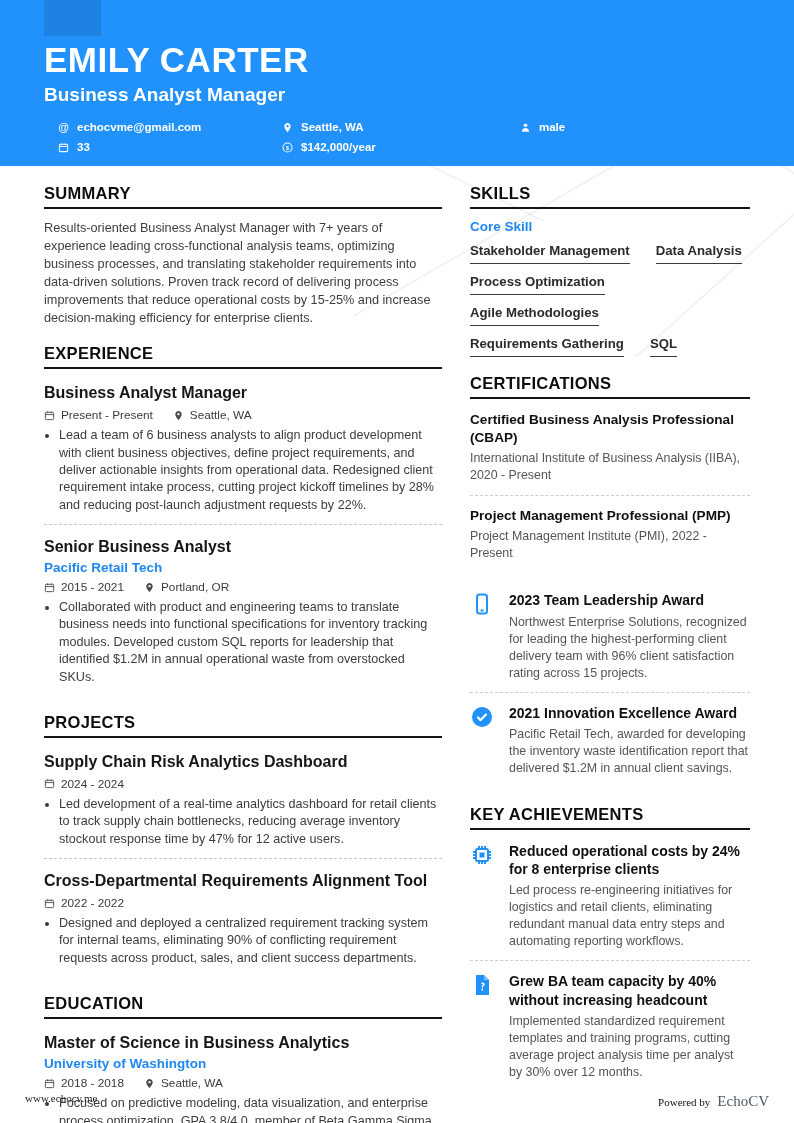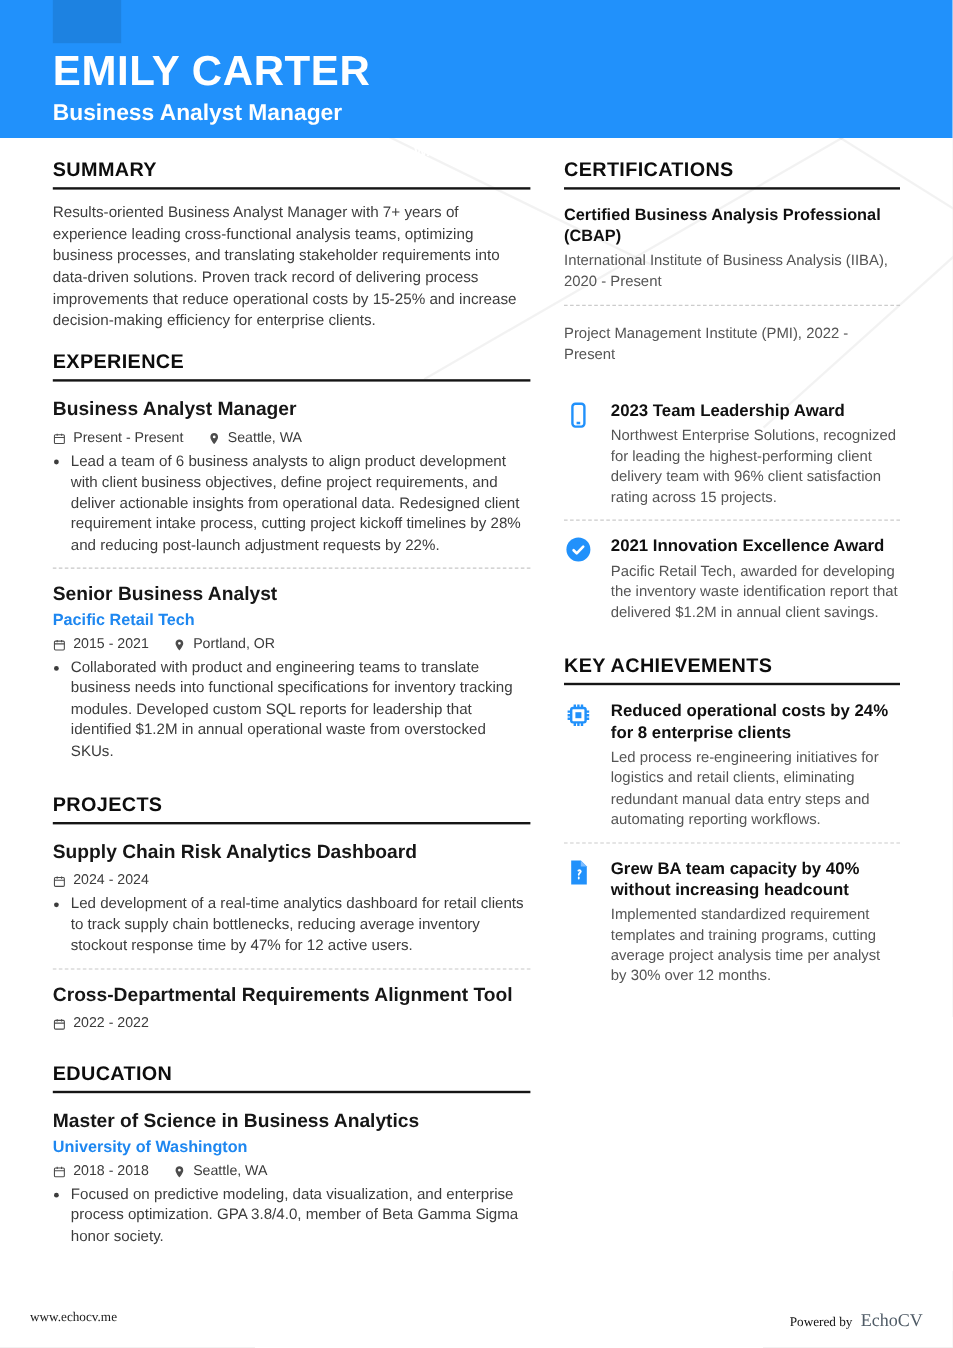--- a/index.html
+++ b/index.html
@@ -10,21 +10,21 @@
     position:relative; overflow:hidden;
   }
   
   .wm-line { position:absolute; height:2px; background:#000; opacity:0.05; z-index:0; }
   .wm1 { left:320px; top:190px; width:500px; transform:rotate(-30deg); }
   .wm2 { left:360px; top:70px;  width:540px; transform:rotate(32deg); }
   .wm3 { left:590px; top:235px; width:360px; transform:rotate(-42deg); }
   .wm4 { left:240px; top:150px; width:320px; transform:rotate(26deg); }
 
   
-  .banner { position:relative; background:#2191FB; height:115px; padding:42px 44px 0; z-index:1; }
+  .banner { position:relative; background:#2191FB; height:166px; padding:42px 44px 0; z-index:1; }
   .banner-corner { position:absolute; left:44px; top:0; width:57px; height:36px; background:rgba(0,0,0,0.10); }
   .name { color:#fff; font-size:35px; font-weight:800; letter-spacing:0.5px; line-height:1; }
   .job-title { color:#fff; font-size:19px; font-weight:700; margin-top:7px; }
   .contact-grid {
     margin:11px 0 0 14px;
     display:grid; grid-template-columns:224px 238px auto;
     grid-template-rows:repeat(2, 20px); grid-auto-flow:column; align-items:center;
   }
   .contact-item { display:flex; align-items:center; gap:8px; color:#fff; font-size:11.5px; font-weight:700; }
   .contact-item svg, .contact-item .glyph { width:11px; height:11px; flex:none; opacity:0.95; }
@@ -41,21 +41,21 @@
     padding-bottom:4px; border-bottom:2.5px solid #151515; margin-bottom:10px;
   }
 
   .summary-text { font-size:12.7px; color:#3e3e3e; line-height:1.42; }
 
   .entry { padding:4px 0 10px; }
   .entry + .entry { border-top:1px dashed #c8c8c8; padding-top:12px; }
   .entry-title { font-size:16px; font-weight:700; color:#161616; line-height:1.25; }
   .entry-org { font-size:13.5px; font-weight:700; color:#1E87F0; margin-top:3px; }
   .meta-row { display:flex; align-items:center; gap:20px; margin-top:5px; font-size:11.8px; color:#3a3a3a; }
-  .meta-item { display:flex; align-items:flex-end; gap:6px; }
+  .meta-item { display:flex; align-items:center; gap:6px; }
   .meta-item svg { width:11px; height:11px; color:#4c4c4c; }
   .bullets { margin-top:5px; padding-left:15px; }
   .bullets li { font-size:12.6px; color:#3c3c3c; line-height:1.38; }
 
   
   .skill-group-label { color:#1E87F0; font-size:13.5px; font-weight:700; margin-bottom:9px; }
   .skills-list { display:flex; flex-wrap:wrap; column-gap:26px; row-gap:10px; }
   .skill-item { font-size:13.2px; font-weight:700; color:#2a2a2a; border-bottom:1.5px solid #3b3b3b; padding-bottom:5px; }
 
   .rentry { padding:2px 0 10px; }
@@ -206,20 +206,23 @@
           <div class="entry-title">Cross-Departmental Requirements Alignment Tool</div>
           <div class="meta-row">
             <span class="meta-item">
               <svg viewBox="0 0 24 24" fill="none" stroke="currentColor" stroke-width="2">
                   <rect x="3" y="5" width="18" height="16" rx="2"></rect>
                   <path d="M8 3v4M16 3v4M3 10h18"></path>
                 </svg>
               <span>2022 - 2022</span>
             </span>
           </div>
+          <ul class="bullets">
+            <li>Designed and deployed a centralized requirement tracking system for internal teams, eliminating 90% of conflicting requirement requests across product, sales, and client success departments.</li>
+          </ul>
         </div>
       </div>
 
       <div class="section">
         <div class="section-heading">EDUCATION</div>
 
         <div class="entry">
           <div class="entry-title">Master of Science in Business Analytics</div>
           <div class="entry-org">University of Washington</div>
           <div class="meta-row">
@@ -240,28 +243,41 @@
           <ul class="bullets">
             <li>Focused on predictive modeling, data visualization, and enterprise process optimization. GPA 3.8/4.0, member of Beta Gamma Sigma honor society.</li>
           </ul>
         </div>
 
       </div>
     </div>
 
     <div class="col-right">
 
+      <div class="section">
+        <div class="section-heading">SKILLS</div>
+        <div class="skill-group-label">Core Skill</div>
+        <div class="skills-list">
+          <span class="skill-item">Stakeholder Management</span>
+          <span class="skill-item">Data Analysis</span>
+          <span class="skill-item">Process Optimization</span>
+          <span class="skill-item">Agile Methodologies</span>
+          <span class="skill-item">Requirements Gathering</span>
+          <span class="skill-item">SQL</span>
+        </div>
+      </div>
 
       <div class="section">
         <div class="section-heading">CERTIFICATIONS</div>
         <div class="rentry">
           <div class="r-title">Certified Business Analysis Professional (CBAP)</div>
           <div class="r-detail">International Institute of Business Analysis (IIBA), 2020 - Present</div>
         </div>
         <div class="rentry">
+          <div class="r-title">Project Management Professional (PMP)</div>
           <div class="r-detail">Project Management Institute (PMI), 2022 - Present</div>
         </div>
       </div>
 
       <div class="section">
 
         <div class="rentry iconed">
           <div class="icon-box">
             <svg viewBox="0 0 24 24" fill="none" stroke="#2191FB" stroke-width="2">
                 <rect x="7" y="2.5" width="10" height="19" rx="2.5"></rect>

